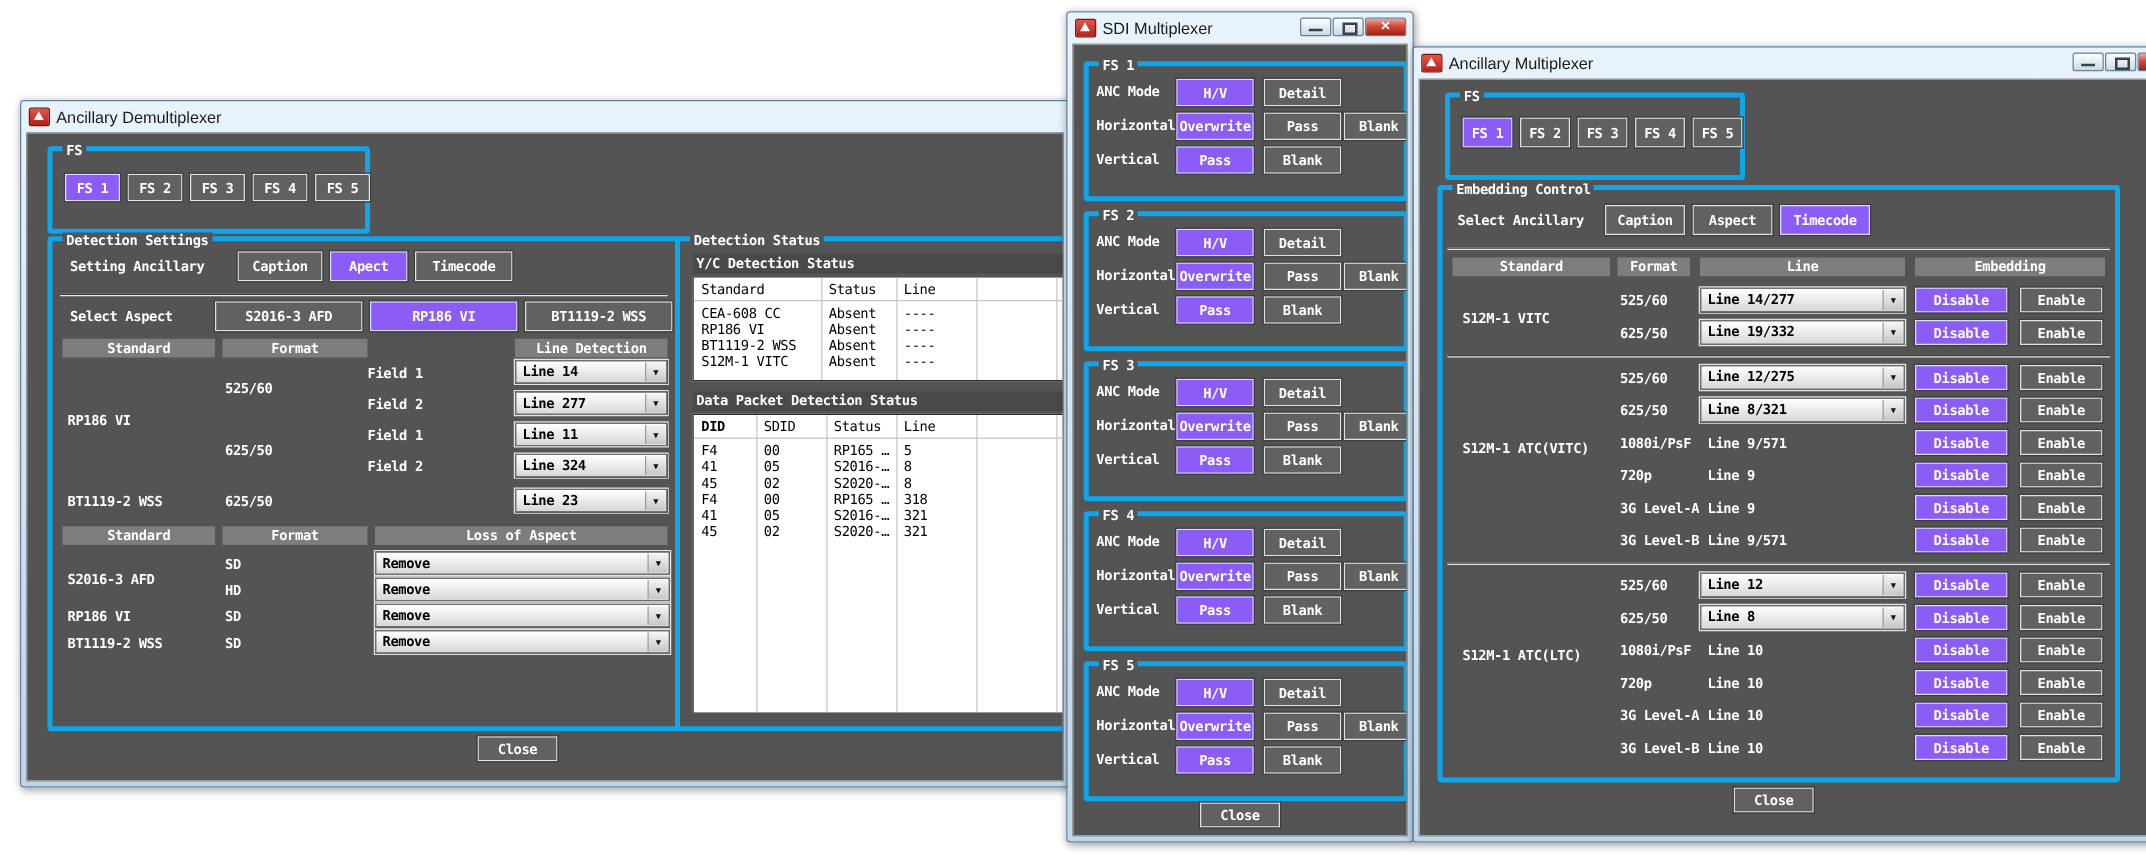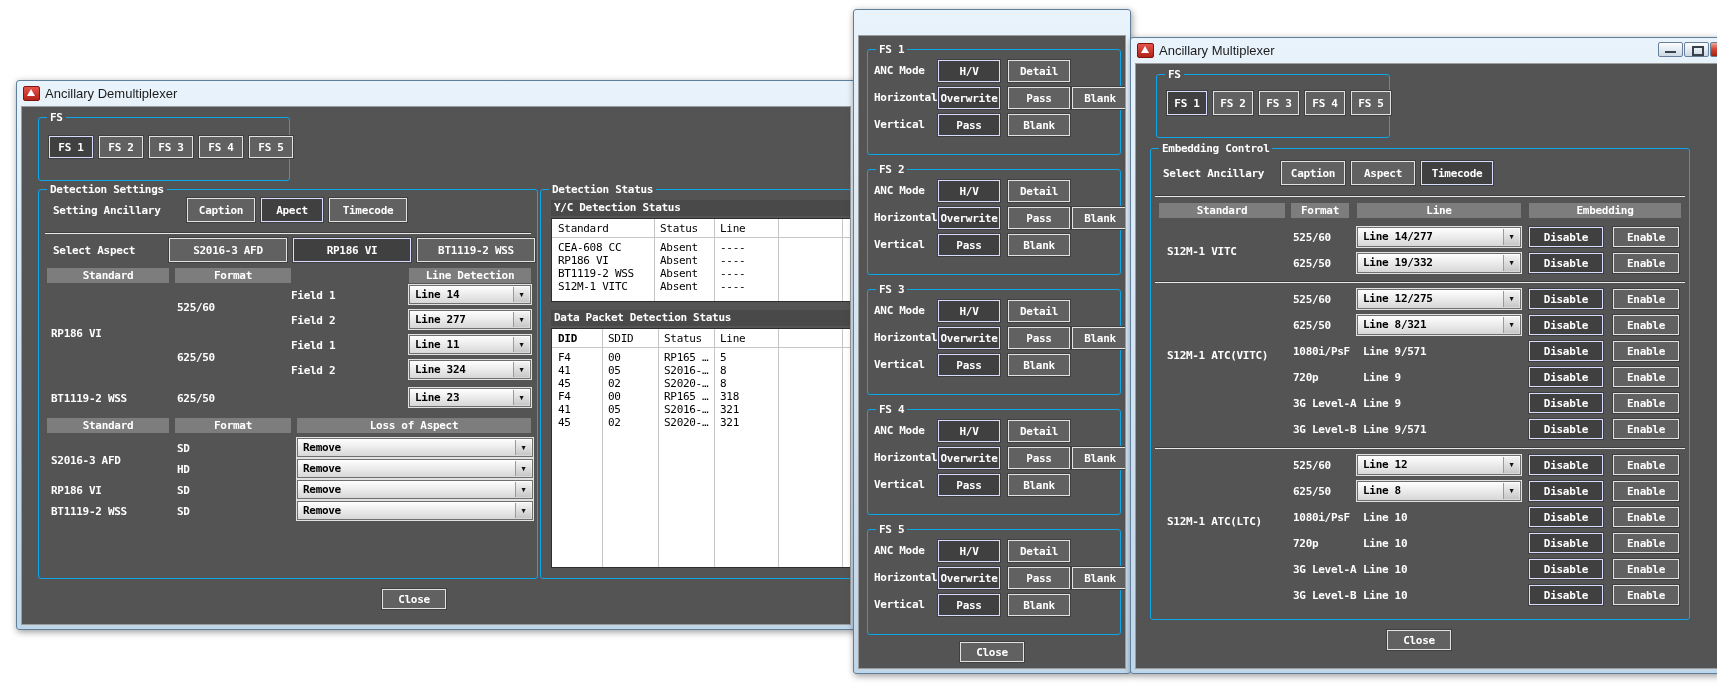--- a/index.html
+++ b/index.html
@@ -23,24 +23,24 @@
   .cap.close{width:33px;background:linear-gradient(#f0a89d,#d24a38 45%,#a02313);}
   .cap.close::after{content:"✕";position:absolute;left:0;right:0;top:0;color:#fff;
        font:bold 10px "Liberation Sans",sans-serif;text-align:center;line-height:13px;}
   .win-body{position:absolute;left:4px;right:4px;top:25px;bottom:4px;background:#545454;
             border:1px solid #9c9c9c;overflow:hidden;}
   
   .lbl{position:absolute;color:#fff;font-weight:bold;font-size:11px;letter-spacing:-0.3px;white-space:nowrap;}
   .btn{position:absolute;display:flex;align-items:center;justify-content:center;background:#616161;
        border:1px solid #e2e2e2;outline:1px solid #3f3f3f;color:#fff;font-weight:bold;font-size:11px;
        letter-spacing:-0.3px;white-space:nowrap;box-sizing:border-box;cursor:default;}
-  .btn.sel{background:#404040;border-color:#d9dcff;}
+  .btn.sel{background:#8b5cf6;border-color:#d9dcff;}
   .hdr{position:absolute;background:#7d7d7d;color:#fff;font-weight:bold;font-size:11px;text-align:center;
        height:15px;line-height:15px;letter-spacing:-0.3px;overflow:hidden;}
-  .grp{position:absolute;border:1px solid #0ea5e9;border-radius:3px;}
+  .grp{position:absolute;border:4px solid #0ea5e9;border-radius:3px;}
   .grp-label{position:absolute;top:-7px;left:8px;background:#545454;padding:0 3px;color:#fff;
        font-weight:bold;font-size:11px;line-height:13px;letter-spacing:-0.3px;white-space:nowrap;}
   .sep{position:absolute;height:1px;background:#e8e8e8;border-top:1px solid #3e3e3e;}
   .dd{position:absolute;height:19px;background:linear-gradient(#ffffff,#d7d7d7);border:1px solid #6f6f6f;
       box-shadow:0 0 0 1px #e2e2e2;color:#000;font-weight:bold;font-size:11px;line-height:17px;
       padding-left:5px;letter-spacing:-0.3px;box-sizing:border-box;white-space:nowrap;overflow:hidden;}
   .dd .arr{position:absolute;right:1px;top:1px;bottom:1px;width:15px;
       background:linear-gradient(#f4f4f4,#c7c7c7);border-left:1px solid #9a9a9a;}
   .dd .arr::after{content:"▼";position:absolute;left:0;right:0;top:50%;margin-top:-5px;text-align:center;
       font-size:7px;line-height:10px;color:#111;}
@@ -200,20 +200,29 @@
         <span class="cell" style="left:112px;top:87px;">S2020-…</span>
         <span class="cell" style="left:168px;top:87px;">321</span>
       </div>
     </div>
 
     <div class="btn" style="left:360px;top:482px;width:64px;height:20px;">Close</div>
   </div>
 </div>
 
 <div class="window" id="win-sdi" style="left:853px;top:9px;width:276px;height:663px;">
+  <div class="titlebar">
+    <span class="app-icon"></span>
+    <span class="title">SDI Multiplexer</span>
+    <span class="caption-btns">
+      <span class="cap min"></span>
+      <span class="cap max"></span>
+      <span class="cap close"></span>
+    </span>
+  </div>
   <div class="win-body">
 
     <div class="grp" style="left:8px;top:13px;width:252px;height:104px;">
       <span class="grp-label">FS 1</span>
       <span class="lbl" style="left:6px;top:14px;">ANC Mode</span>
       <div class="btn sel" style="left:70px;top:10px;width:62px;height:22px;">H/V</div>
       <div class="btn" style="left:140px;top:10px;width:62px;height:22px;">Detail</div>
       <span class="lbl" style="left:6px;top:41px;">Horizontal</span>
       <div class="btn sel" style="left:70px;top:37px;width:62px;height:22px;">Overwrite</div>
       <div class="btn" style="left:140px;top:37px;width:62px;height:22px;">Pass</div>

